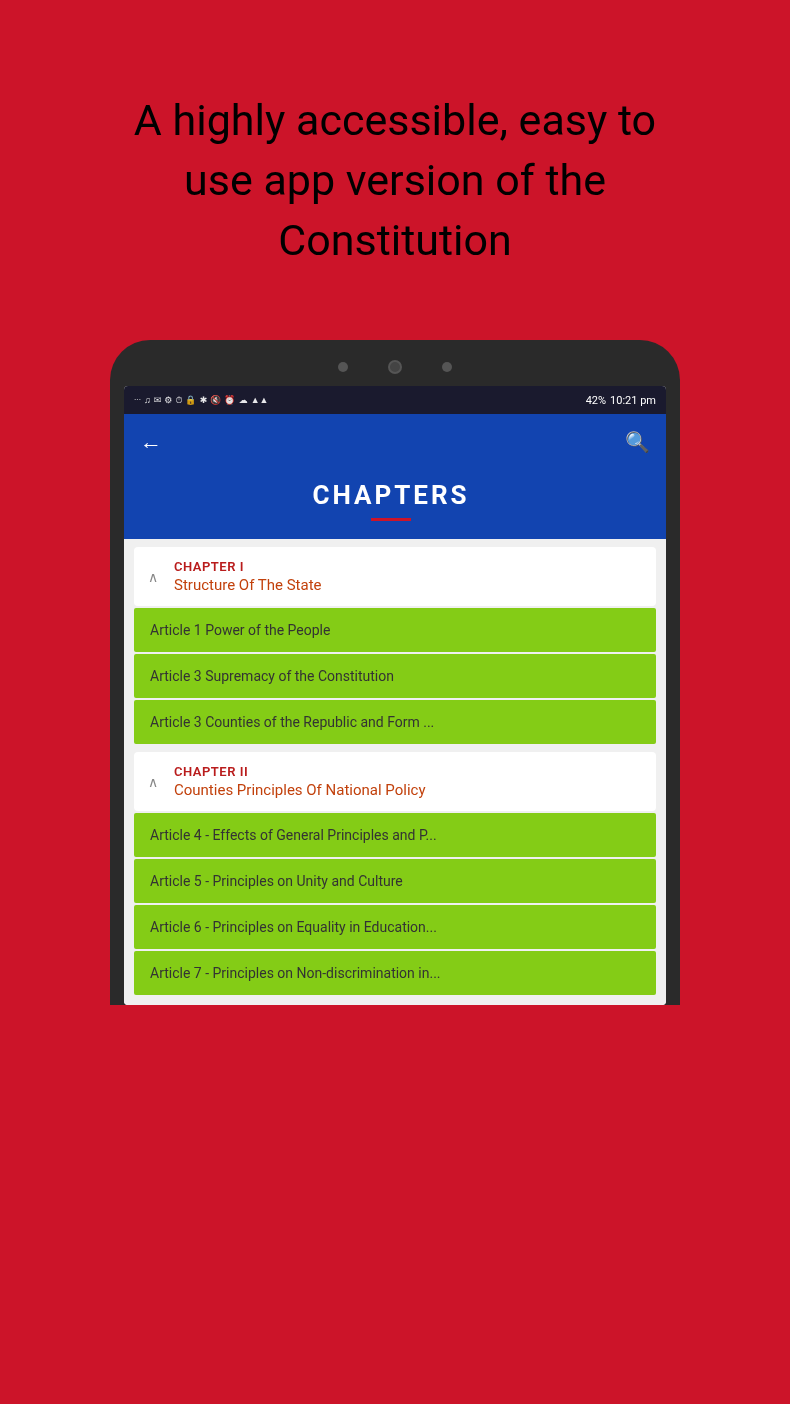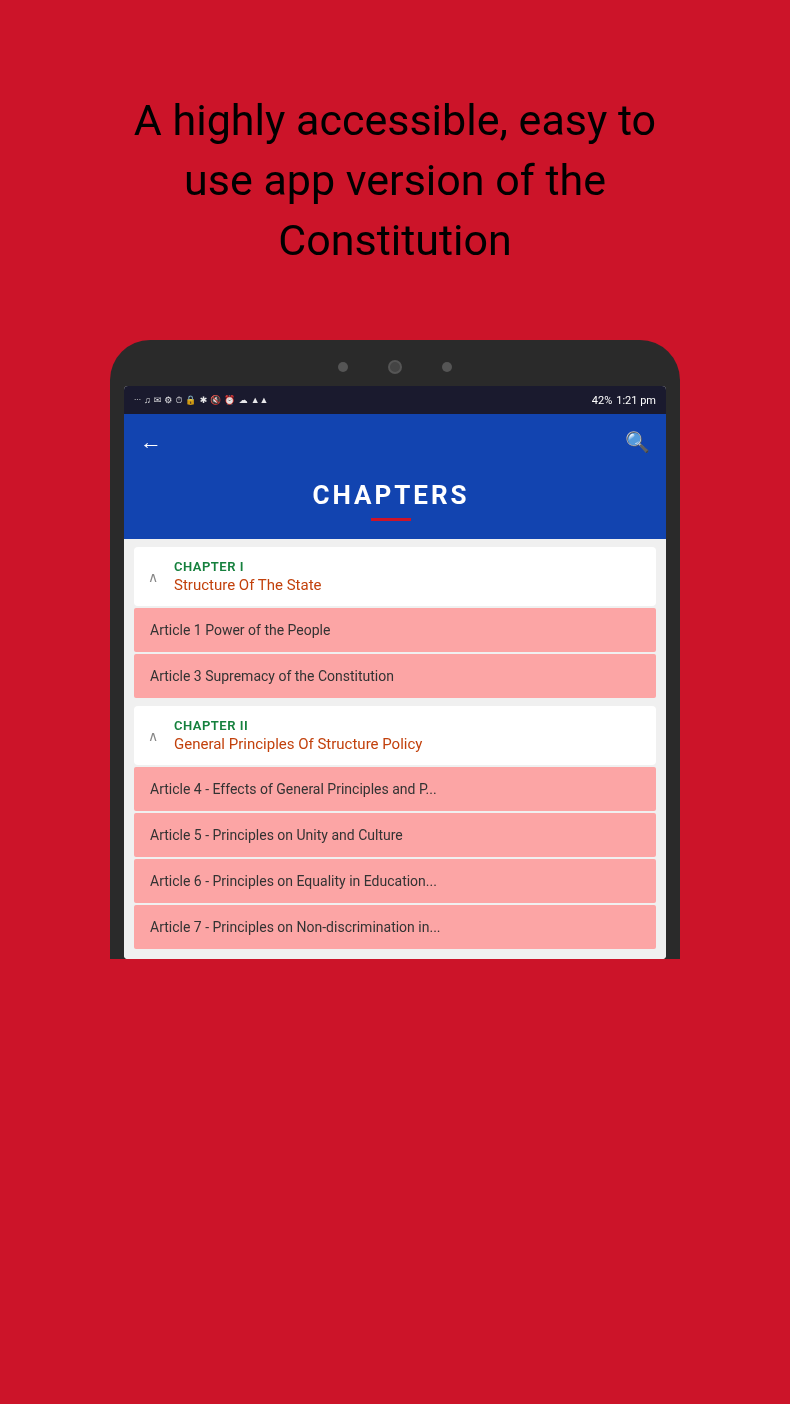--- a/index.html
+++ b/index.html
@@ -157,35 +157,35 @@
     }
     .chapter-item .chevron {
       position: absolute;
       left: 14px;
       top: 50%;
       transform: translateY(-50%);
       color: #888;
       font-size: 14px;
     }
     .chapter-label {
-      color: #15803d;
+      color: #b91c1c;
       font-size: 13px;
       font-weight: 600;
       text-transform: uppercase;
       letter-spacing: 0.5px;
     }
     .chapter-name {
       color: #c2410c;
       font-size: 15px;
       margin-top: 2px;
     }
 
     
     .article-item {
-      background: #fca5a5;
+      background: #84cc16;
       border-radius: 2px;
       padding: 14px 16px 14px 16px;
       margin-bottom: 2px;
       cursor: pointer;
       color: #333;
       font-size: 14px;
     }
 
     
     .chapter-spacer {
@@ -219,21 +219,21 @@
           <span class="status-icon">⏱</span>
           <span class="status-icon">🔒</span>
           <span class="status-icon">✱</span>
           <span class="status-icon">🔇</span>
           <span class="status-icon">⏰</span>
           <span class="status-icon">☁</span>
           <span class="status-icon">▲▲</span>
         </div>
         <div class="status-right">
           <span>42%</span>
-          <span>1:21 pm</span>
+          <span>10:21 pm</span>
         </div>
       </div>
 
       <div class="app-toolbar">
         <span class="back-btn">←</span>
         <span class="search-btn">🔍</span>
       </div>
 
       <div class="chapters-header">
         <div class="chapters-title">CHAPTERS</div>
@@ -243,27 +243,28 @@
       <div class="content-list">
 
         <div class="chapter-item">
           <span class="chevron">∧</span>
           <div class="chapter-label">Chapter I</div>
           <div class="chapter-name">Structure Of The State</div>
         </div>
 
         <div class="article-item">Article 1 Power of the People</div>
         <div class="article-item">Article 3 Supremacy of the Constitution</div>
+        <div class="article-item">Article 3 Counties of the Republic and Form ...</div>
 
         <div class="chapter-spacer"></div>
 
         <div class="chapter-item">
           <span class="chevron">∧</span>
           <div class="chapter-label">Chapter Ii</div>
-          <div class="chapter-name">General Principles Of Structure Policy</div>
+          <div class="chapter-name">Counties Principles Of National Policy</div>
         </div>
 
         <div class="article-item">Article 4 - Effects of General Principles and P...</div>
         <div class="article-item">Article 5 - Principles on Unity and Culture</div>
         <div class="article-item">Article 6 - Principles on Equality in Education...</div>
         <div class="article-item">Article 7 - Principles on Non-discrimination in...</div>
 
       </div>
 
     </div>

